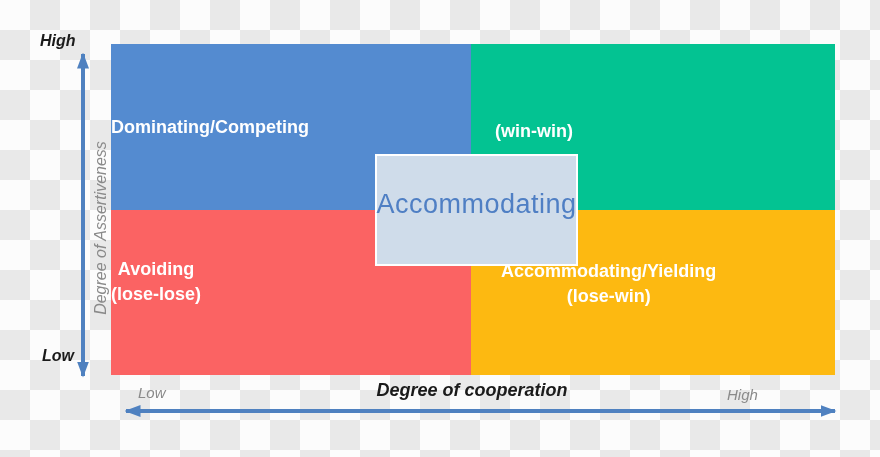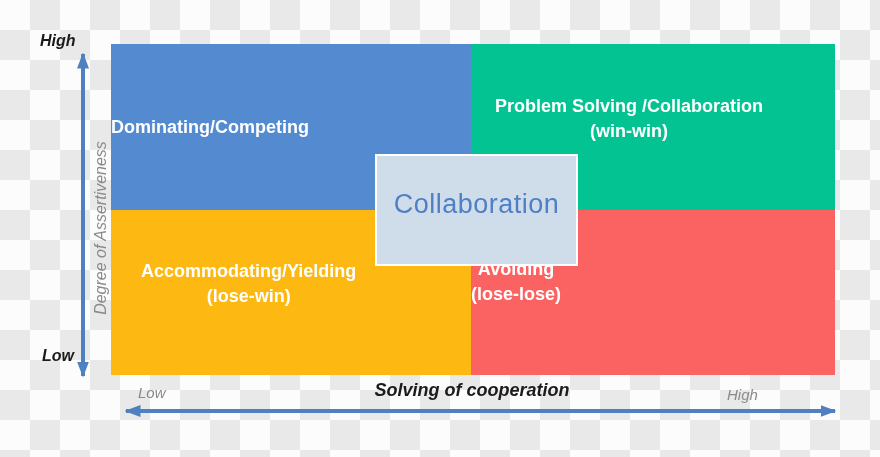--- a/index.html
+++ b/index.html
@@ -55,35 +55,35 @@
     </defs>
     <line x1="83" y1="54" x2="83" y2="376" stroke-width="4" marker-start="url(#ah)" marker-end="url(#ah)" style="stroke: rgb(79, 129, 192);"></line>
     <line x1="126" y1="411" x2="835" y2="411" stroke-width="4" marker-start="url(#ah)" marker-end="url(#ah)" style="stroke: rgb(79, 129, 192);"></line>
   </svg>
 
   <div class="quadrant-grid">
     <div class="quadrant q-tl" style="background: rgb(84, 139, 208);">
       <div class="q-label"><span>Dominating/Competing</span><br></div>
     </div>
     <div class="quadrant q-tr" style="background: rgb(3, 195, 146);">
-      <div class="q-label"><span>Problem Solving /Collaboration</span><br><span>(win-win)</span></div>
+      <div class="q-label"><br><span>(win-win)</span></div>
+    </div>
+    <div class="quadrant q-bl" style="background: rgb(251, 99, 99);">
+      <div class="q-label"><span>Avoiding</span><br><span>(lose-lose)</span></div>
     </div>
     <div class="quadrant q-br" style="background: rgb(253, 185, 17);">
       <div class="q-label"><span>Accommodating/Yielding</span><br><span>(lose-win)</span></div>
     </div>
-    <div class="quadrant q-bl" style="background: rgb(251, 99, 99);">
-      <div class="q-label"><span>Avoiding</span><br><span>(lose-lose)</span></div>
-    </div>
   </div>
 
   <div class="center-box" style="background: rgb(207, 220, 234);">
-    <span class="center-label" style="color: rgb(79, 127, 196);">Collaboration</span>
+    <span class="center-label" style="color: rgb(79, 127, 196);">Accommodating</span>
   </div>
 
   <span class="axis-text y-high" style="color: rgb(27, 27, 27);">High</span>
   <span class="axis-text y-low" style="color: rgb(27, 27, 27);">Low</span>
   <span class="axis-text y-title" style="color: rgb(138, 138, 138);">Degree of Assertiveness</span>
 
   <span class="axis-text x-low" style="color: rgb(138, 138, 138);">Low</span>
-  <span class="axis-text x-title" style="color: rgb(27, 27, 27);">Solving of cooperation</span>
+  <span class="axis-text x-title" style="color: rgb(27, 27, 27);">Degree of cooperation</span>
   <span class="axis-text x-high" style="color: rgb(138, 138, 138);">High</span>
 
 </div>
 
 </body></html>

